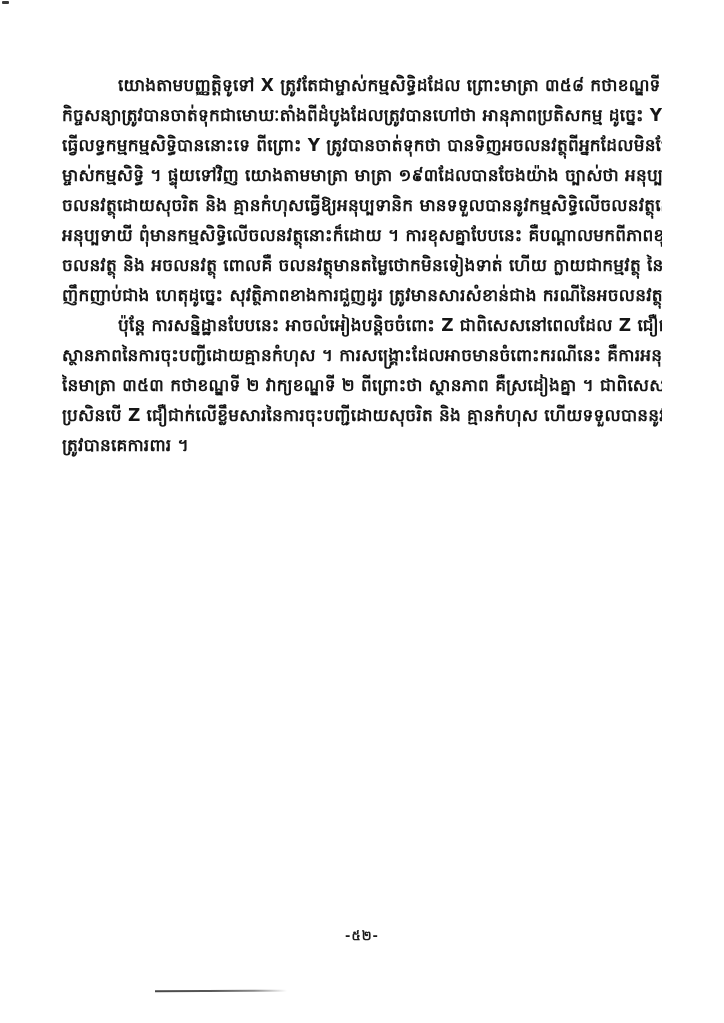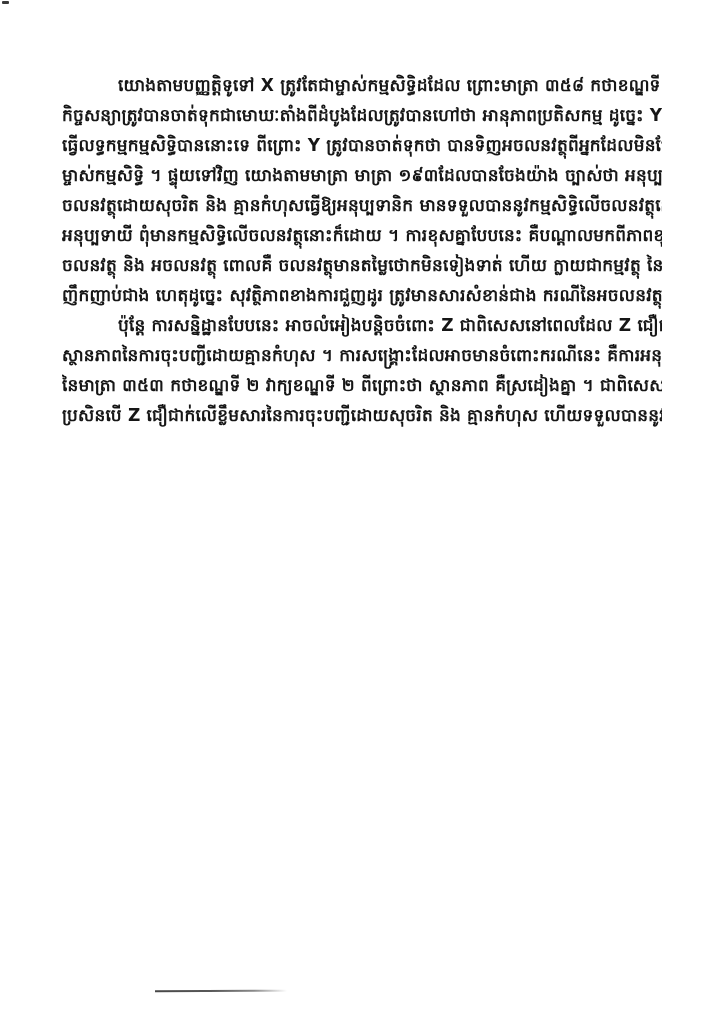--- a/index.html
+++ b/index.html
@@ -97,20 +97,22 @@
       <div class="line">អនុប្បទាយី ពុំមានកម្មសិទ្ធិលើចលនវត្ថុនោះក៏ដោយ ។ ការខុសគ្នាបែបនេះ គឺបណ្ដាលមកពីភាពខុសគ្នានៃលក្ខណៈ</div>
       <div class="line">ចលនវត្ថុ និង អចលនវត្ថុ ពោលគឺ ចលនវត្ថុមានតម្លៃថោកមិនទៀងទាត់ ហើយ ក្លាយជាកម្មវត្ថុ នៃការជួញដូរ</div>
       <div class="line">ញឹកញាប់ជាង ហេតុដូច្នេះ សុវត្ថិភាពខាងការជួញដូរ ត្រូវមានសារសំខាន់ជាង ករណីនៃអចលនវត្ថុ ។</div>
     </div>
 
     <div class="paragraph">
       <div class="line indent">ប៉ុន្តែ ការសន្និដ្ឋានបែបនេះ អាចលំអៀងបន្តិចចំពោះ Z ជាពិសេសនៅពេលដែល Z ជឿជាក់ទៅលើ</div>
       <div class="line">ស្ថានភាពនៃការចុះបញ្ជីដោយគ្មានកំហុស ។ ការសង្គ្រោះដែលអាចមានចំពោះករណីនេះ គឺការអនុវត្តស្រដៀងគ្នា</div>
       <div class="line">នៃមាត្រា ៣៥៣ កថាខណ្ឌទី ២ វាក្យខណ្ឌទី ២ ពីព្រោះថា ស្ថានភាព គឺស្រដៀងគ្នា ។ ជាពិសេសជាងនេះទៅទៀត</div>
       <div class="line">ប្រសិនបើ Z ជឿជាក់លើខ្លឹមសារនៃការចុះបញ្ជីដោយសុចរិត និង គ្មានកំហុស ហើយទទួលបាននូវការចុះបញ្ជី Z</div>
+      <div class="line">ត្រូវបានគេការពារ ។</div>
     </div>
 
   </div>
 
+  <div class="page-number">-៥២-</div>
 
   <span class="artifact-bottom-line"></span>
 
 </div>
 
 </body></html>

